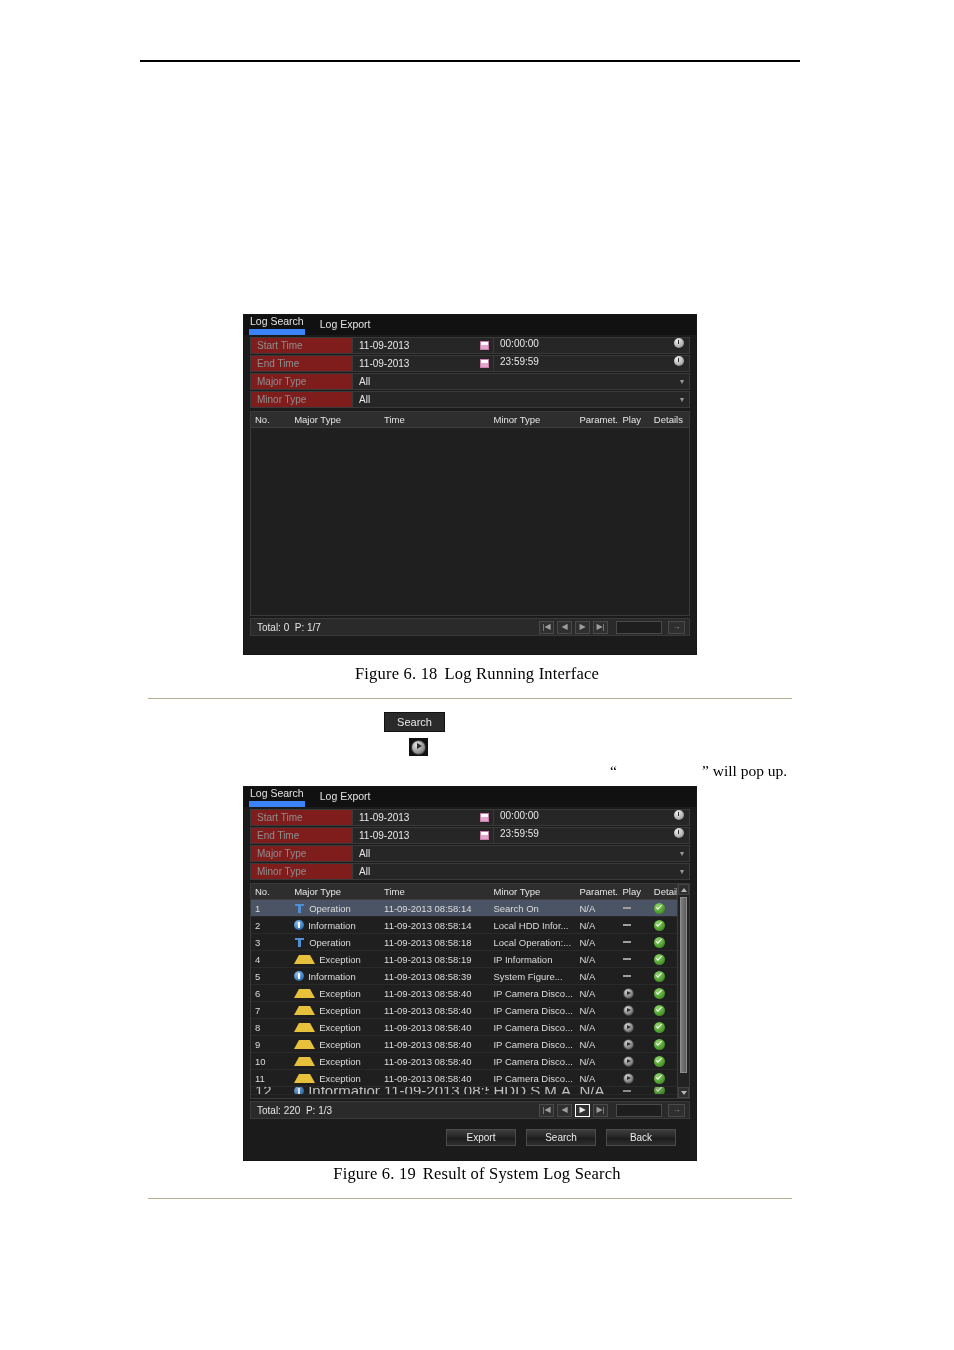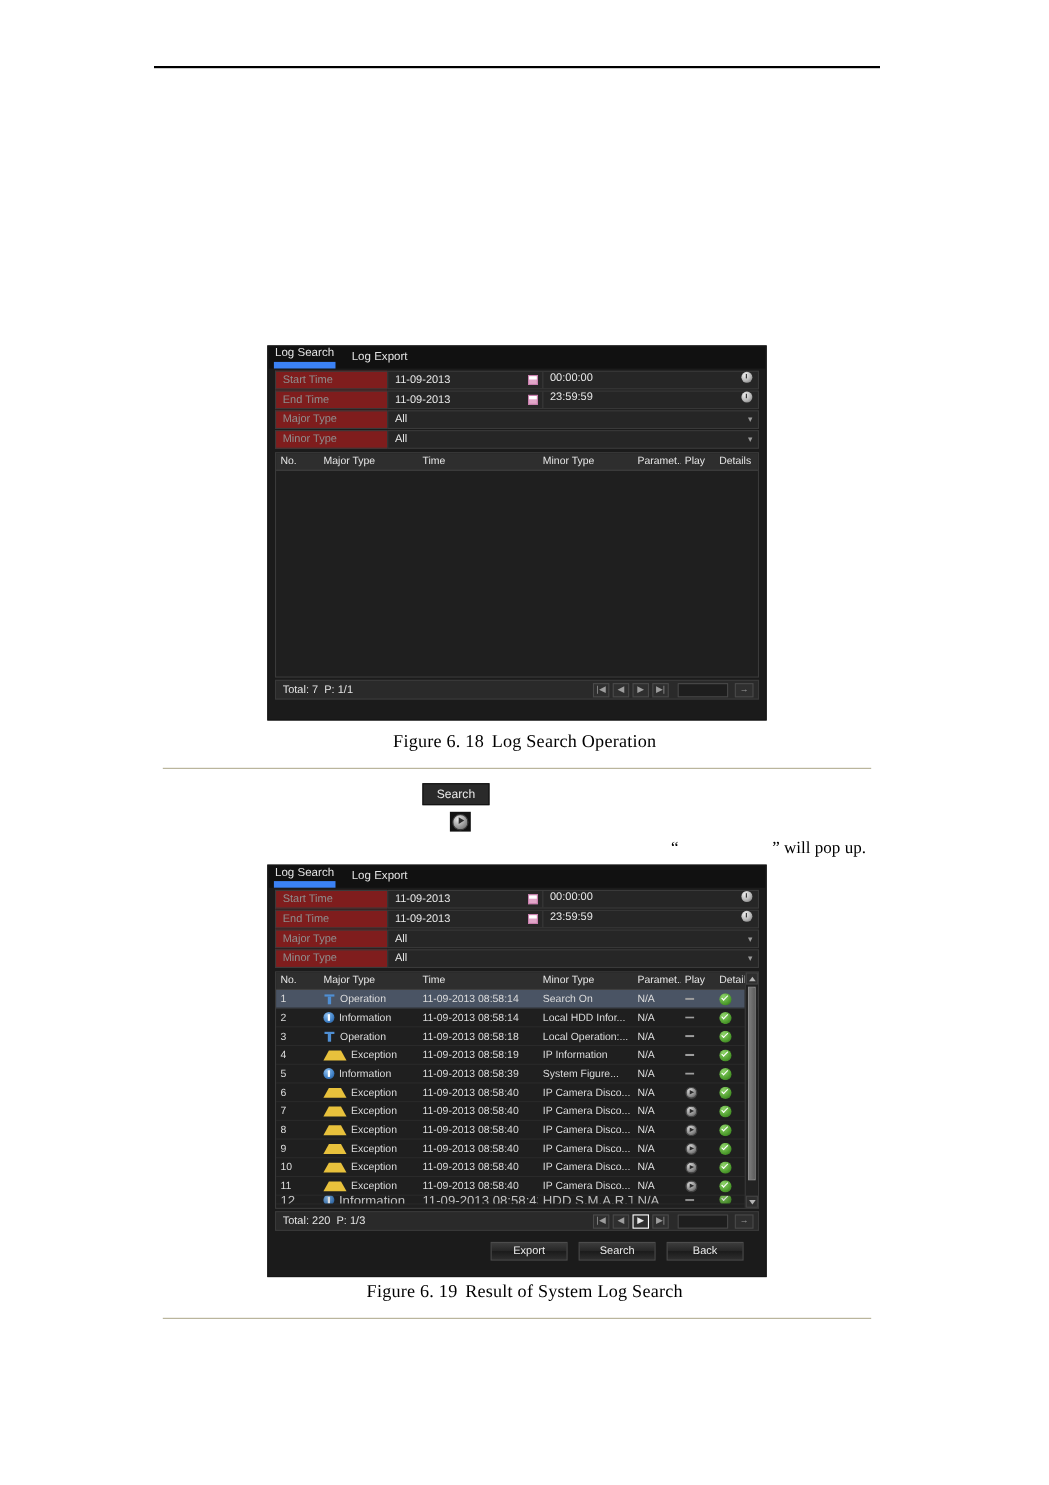--- a/index.html
+++ b/index.html
@@ -262,21 +262,21 @@
     font-size: 9.5px;
     color: #dcdcdc;
     white-space: nowrap;
     overflow: hidden;
     padding-left: 4px;
     box-sizing: border-box;
     display: flex;
     align-items: center;
   }
   .trow.partial { height: 8px; overflow: hidden; opacity: .85; }
-  .trow.partial .td { font-size: 12px; }
+  .trow.partial .td { font-size: 15px; }
 
   .mt-icon { width: 11px; margin-right: 4px; display: inline-block; position: relative; height: 11px; flex: 0 0 11px;}
   .mt-icon.operation::before {
     content: "";
     position: absolute; left: 1px; top: 1px;
     width: 9px; height: 2.5px;
     background: #4f8fd4;
   }
   .mt-icon.operation::after {
     content: "";
@@ -499,32 +499,32 @@
       <div class="th c-time">Time</div>
       <div class="th c-minor">Minor Type</div>
       <div class="th c-param">Paramet...</div>
       <div class="th c-play">Play</div>
       <div class="th c-details">Details</div>
     </div>
     <div class="tbody" id="fig18-tbody"></div>
   </div>
 
   <div class="pager">
-    <span class="total">Total: 7  P: 1/1</span>
+    <span class="total">Total: 0  P: 1/7</span>
     <span class="pbtn">|◀</span>
     <span class="pbtn">◀</span>
     <span class="pbtn">▶</span>
     <span class="pbtn">▶|</span>
     <span class="pinput"></span>
     <span class="pbtn go">→</span>
   </div>
 </div>
 
 <div class="figure-caption" id="caption-618">
-  <span class="fignum">Figure 6. 18</span><span>Log Search Operation</span>
+  <span class="fignum">Figure 6. 18</span><span>Log Running Interface</span>
 </div>
 
 <div class="section-rule" id="rule-after-fig18"></div>
 
 <div class="inline-search-chip">Search</div>
 
 <div class="inline-play-chip">
   <span class="glyph"></span>
 </div>
 

